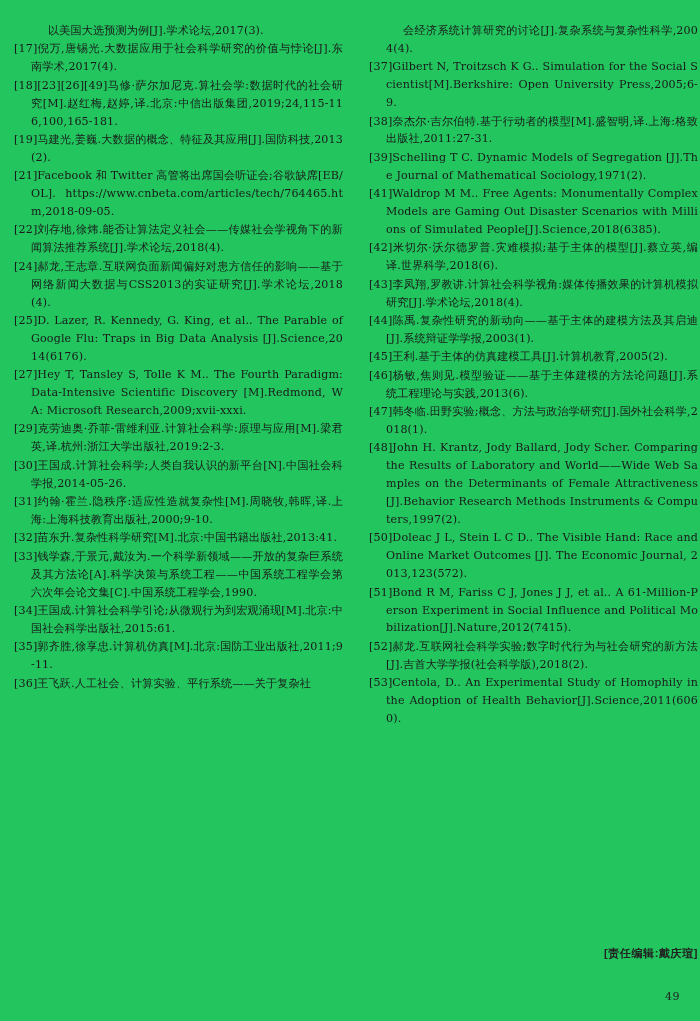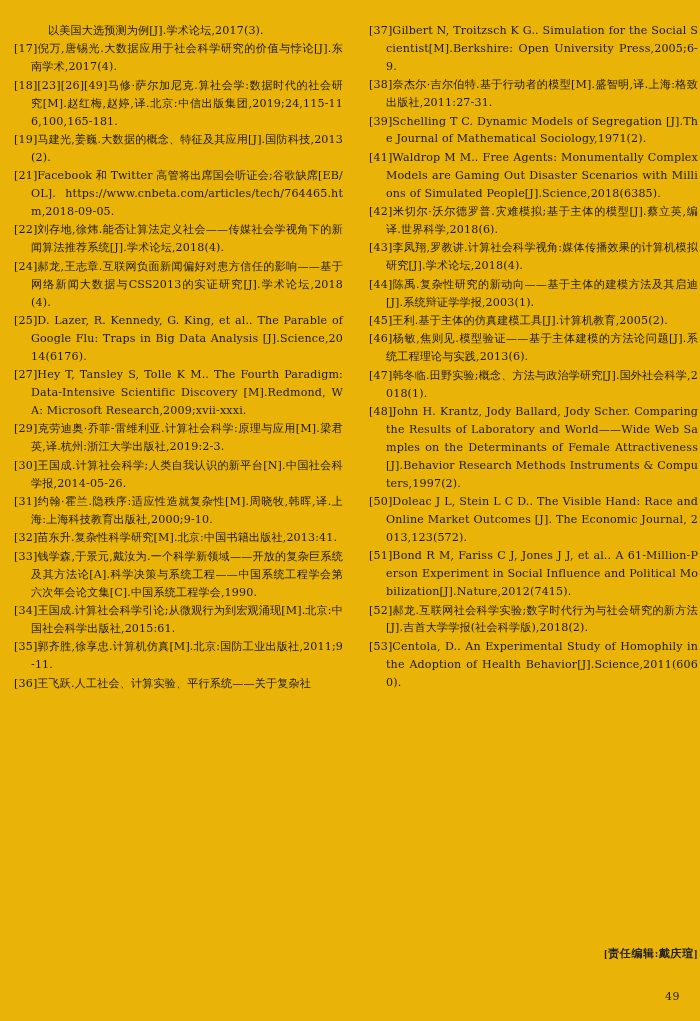--- a/index.html
+++ b/index.html
@@ -12,21 +12,21 @@
     width: 700px;
     height: 1021px;
     position: relative;
     font-family: "DejaVu Serif", "Liberation Serif", serif;
     color: #1a1a1a;
     overflow: hidden;
   }
   .page {
     position: absolute;
     inset: 0;
-    background: #eab308;
+    background: #22c55e;
   }
   .columns {
     position: absolute;
     top: 22px;
     left: 14px;
     right: 14px;
     bottom: 60px;
     display: flex;
     gap: 26px;
   }
@@ -49,21 +49,21 @@
   }
   
   .ref.hang {
     padding-left: 17px;
     text-indent: 17px;
   }
   .editor-line {
     margin-top: 44px;
     text-align: right;
     font-size: 11px;
-    font-family: Liberation Serif, serif;
+    font-family: Liberation Sans, sans-serif;
     font-weight: 700;
     letter-spacing: 0.6px;
     color: #222;
   }
   .folio {
     position: absolute;
     right: 20px;
     bottom: 18px;
     font-size: 11px;
     font-family: "DejaVu Serif", "Liberation Serif", serif;
@@ -93,20 +93,21 @@
         <p class="ref">[30]王国成.计算社会科学;人类自我认识的新平台[N].中国社会科学报,2014-05-26.</p>
         <p class="ref">[31]约翰·霍兰.隐秩序:适应性造就复杂性[M].周晓牧,韩晖,译.上海:上海科技教育出版社,2000;9-10.</p>
         <p class="ref">[32]苗东升.复杂性科学研究[M].北京:中国书籍出版社,2013:41.</p>
         <p class="ref">[33]钱学森,于景元,戴汝为.一个科学新领域——开放的复杂巨系统及其方法论[A].科学决策与系统工程——中国系统工程学会第六次年会论文集[C].中国系统工程学会,1990.</p>
         <p class="ref">[34]王国成.计算社会科学引论;从微观行为到宏观涌现[M].北京:中国社会科学出版社,2015:61.</p>
         <p class="ref">[35]郭齐胜,徐享忠.计算机仿真[M].北京:国防工业出版社,2011;9-11.</p>
         <p class="ref">[36]王飞跃.人工社会、计算实验、平行系统——关于复杂社</p>
       </div>
 
     <div class="column" id="right-col">
+      <p class="ref hang">会经济系统计算研究的讨论[J].复杂系统与复杂性科学,2004(4).</p>
         <p class="ref">[37]Gilbert N, Troitzsch K G.. Simulation for the Social Scientist[M].Berkshire: Open University Press,2005;6-9.</p>
         <p class="ref">[38]奈杰尔·吉尔伯特.基于行动者的模型[M].盛智明,译.上海:格致出版社,2011:27-31.</p>
         <p class="ref">[39]Schelling T C. Dynamic Models of Segregation [J].The Journal of Mathematical Sociology,1971(2).</p>
         <p class="ref">[41]Waldrop M M.. Free Agents: Monumentally Complex Models are Gaming Out Disaster Scenarios with Millions of Simulated People[J].Science,2018(6385).</p>
         <p class="ref">[42]米切尔·沃尔德罗普.灾难模拟;基于主体的模型[J].蔡立英,编译.世界科学,2018(6).</p>
         <p class="ref">[43]李凤翔,罗教讲.计算社会科学视角:媒体传播效果的计算机模拟研究[J].学术论坛,2018(4).</p>
         <p class="ref">[44]陈禹.复杂性研究的新动向——基于主体的建模方法及其启迪[J].系统辩证学学报,2003(1).</p>
         <p class="ref">[45]王利.基于主体的仿真建模工具[J].计算机教育,2005(2).</p>
         <p class="ref">[46]杨敏,焦则见.模型验证——基于主体建模的方法论问题[J].系统工程理论与实践,2013(6).</p>
         <p class="ref">[47]韩冬临.田野实验;概念、方法与政治学研究[J].国外社会科学,2018(1).</p>

